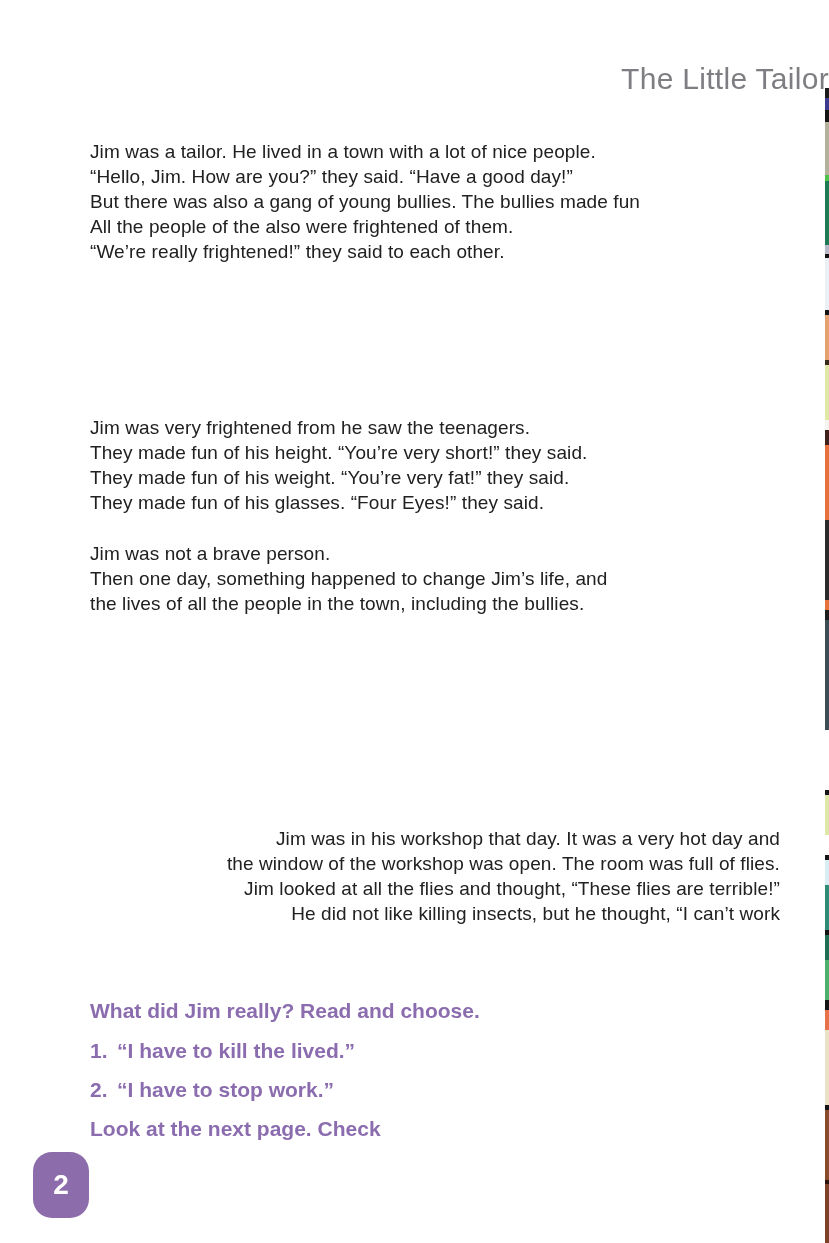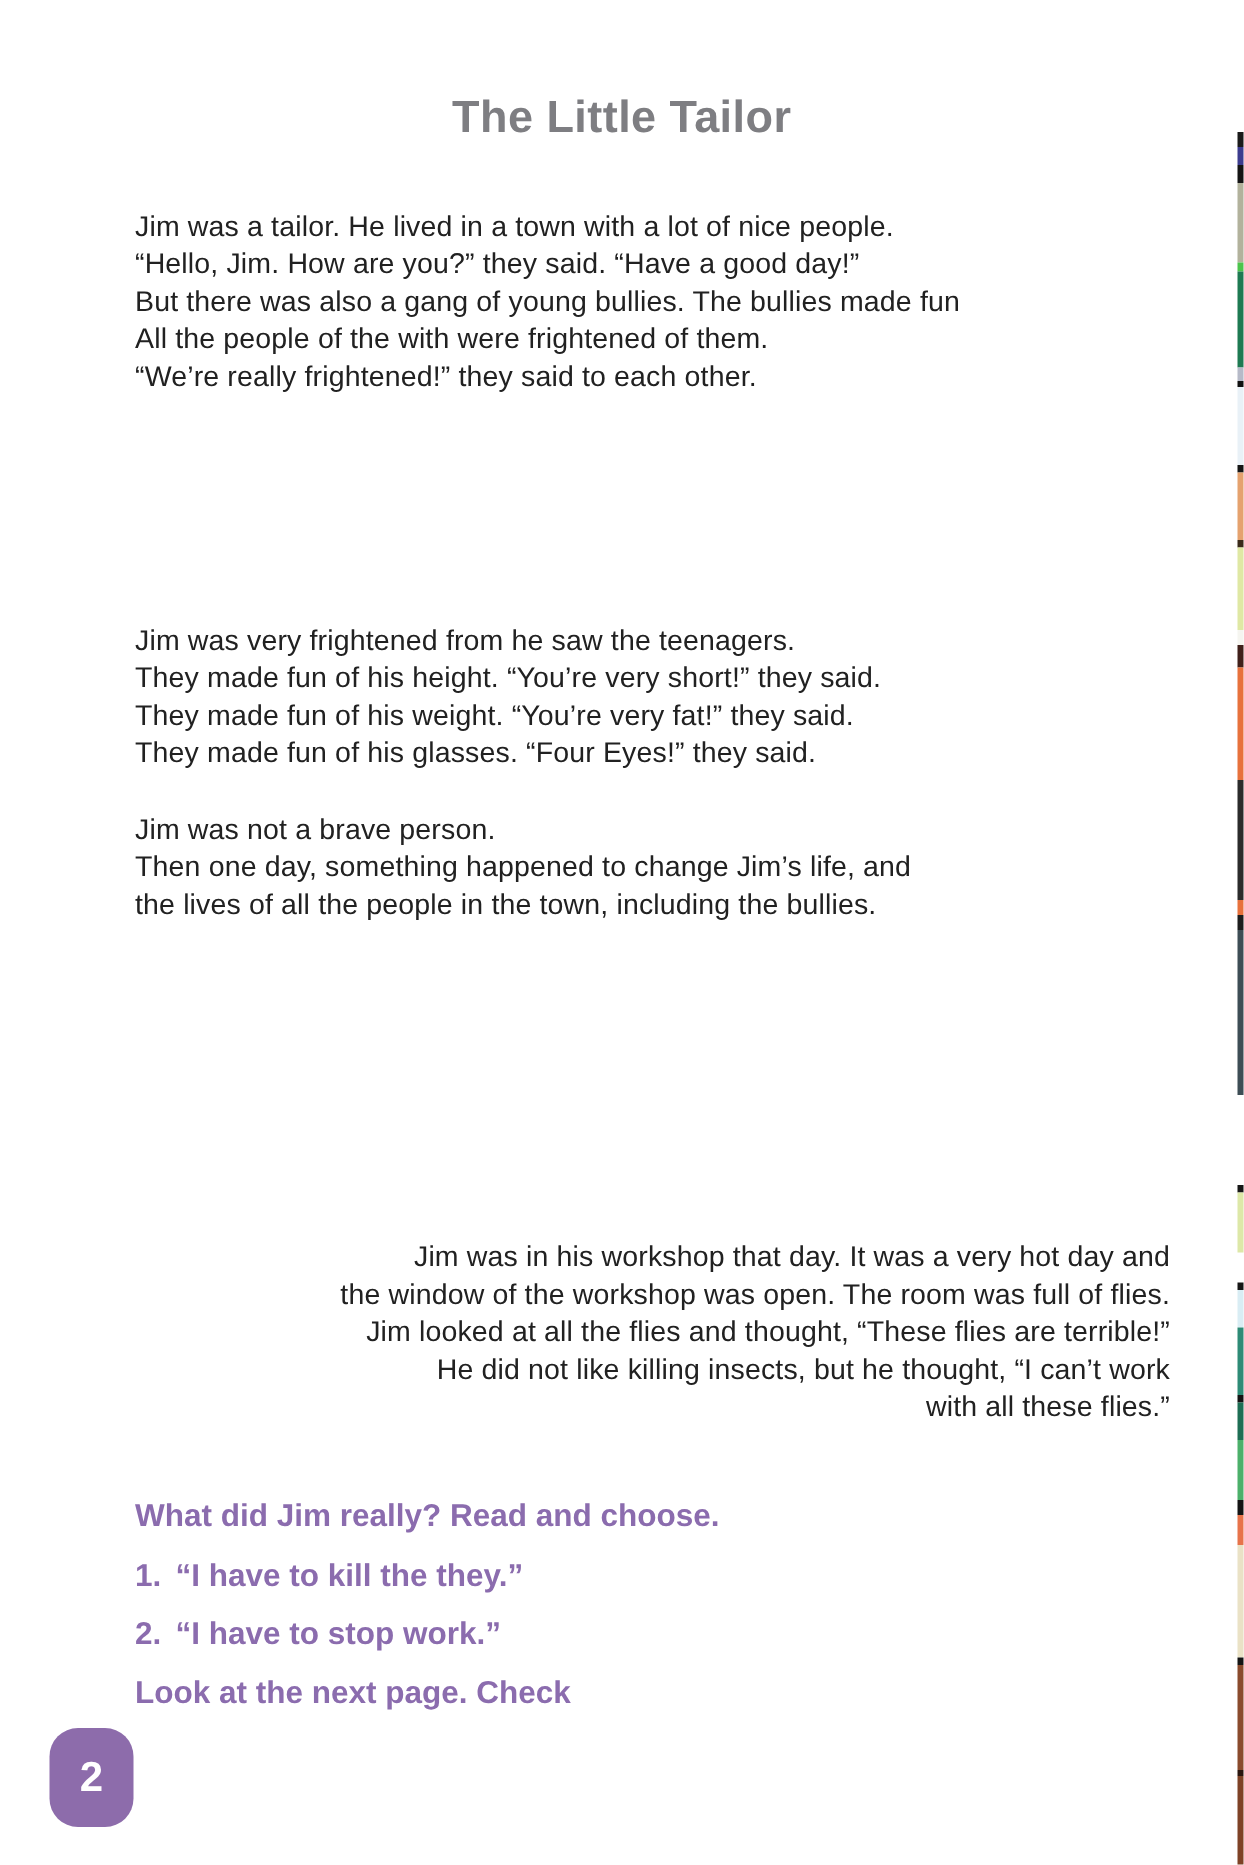--- a/index.html
+++ b/index.html
@@ -12,23 +12,23 @@
     height: 1243px;
     position: relative;
     overflow: hidden;
     font-family: "Liberation Sans", sans-serif;
   }
   .page-title {
     position: absolute;
     top: 42px;
     left: 0;
     width: 829px;
-    text-align: center;
+    text-align: right;
     font-size: 30px;
-    font-weight: 700;
+    font-weight: 400;
     color: #7e7e82;
     letter-spacing: 0.3px;
   }
   .para {
     position: absolute;
     left: 90px;
     width: 690px;
     font-size: 19px;
     line-height: 25px;
     color: #212121;
@@ -85,21 +85,21 @@
 </style>
 </head>
 <body>
 
 <h1 class="page-title">The Little Tailor</h1>
 
 <div class="para para-1">
   <div class="story-line">Jim was a tailor. He lived in a town with a lot of nice people.</div>
   <div class="story-line">“Hello, Jim. How are you?” they said. “Have a good day!”</div>
   <div class="story-line">But there was also a gang of young bullies. The bullies made fun</div>
-  <div class="story-line">All the people of the with were frightened of them.</div>
+  <div class="story-line">All the people of the also were frightened of them.</div>
   <div class="story-line">“We’re really frightened!” they said to each other.</div>
 </div>
 
 <div class="para para-2">
   <div class="story-line">Jim was very frightened from he saw the teenagers.</div>
   <div class="story-line">They made fun of his height. “You’re very short!” they said.</div>
   <div class="story-line">They made fun of his weight. “You’re very fat!” they said.</div>
   <div class="story-line">They made fun of his glasses. “Four Eyes!” they said.</div>
 </div>
 
@@ -107,27 +107,26 @@
   <div class="story-line">Jim was not a brave person.</div>
   <div class="story-line">Then one day, something happened to change Jim’s life, and</div>
   <div class="story-line">the lives of all the people in the town, including the bullies.</div>
 </div>
 
 <div class="para para-4">
   <div class="story-line">Jim was in his workshop that day. It was a very hot day and</div>
   <div class="story-line">the window of the workshop was open. The room was full of flies.</div>
   <div class="story-line">Jim looked at all the flies and thought, “These flies are terrible!”</div>
   <div class="story-line">He did not like killing insects, but he thought, “I can’t work</div>
-  <div class="story-line">with all these flies.”</div>
 </div>
 
 <div class="activity-line act-prompt">What did Jim really? Read and choose.</div>
 
 <div class="activity-line act-opt-1">
-  <span class="opt-number">1.</span><span>“I have to kill the they.”</span>
+  <span class="opt-number">1.</span><span>“I have to kill the lived.”</span>
 </div>
 
 <div class="activity-line act-opt-2">
   <span class="opt-number">2.</span><span>“I have to stop work.”</span>
 </div>
 
 <div class="activity-line act-footer">Look at the next page. Check</div>
 
 <div class="page-badge">
   <span>2</span>

